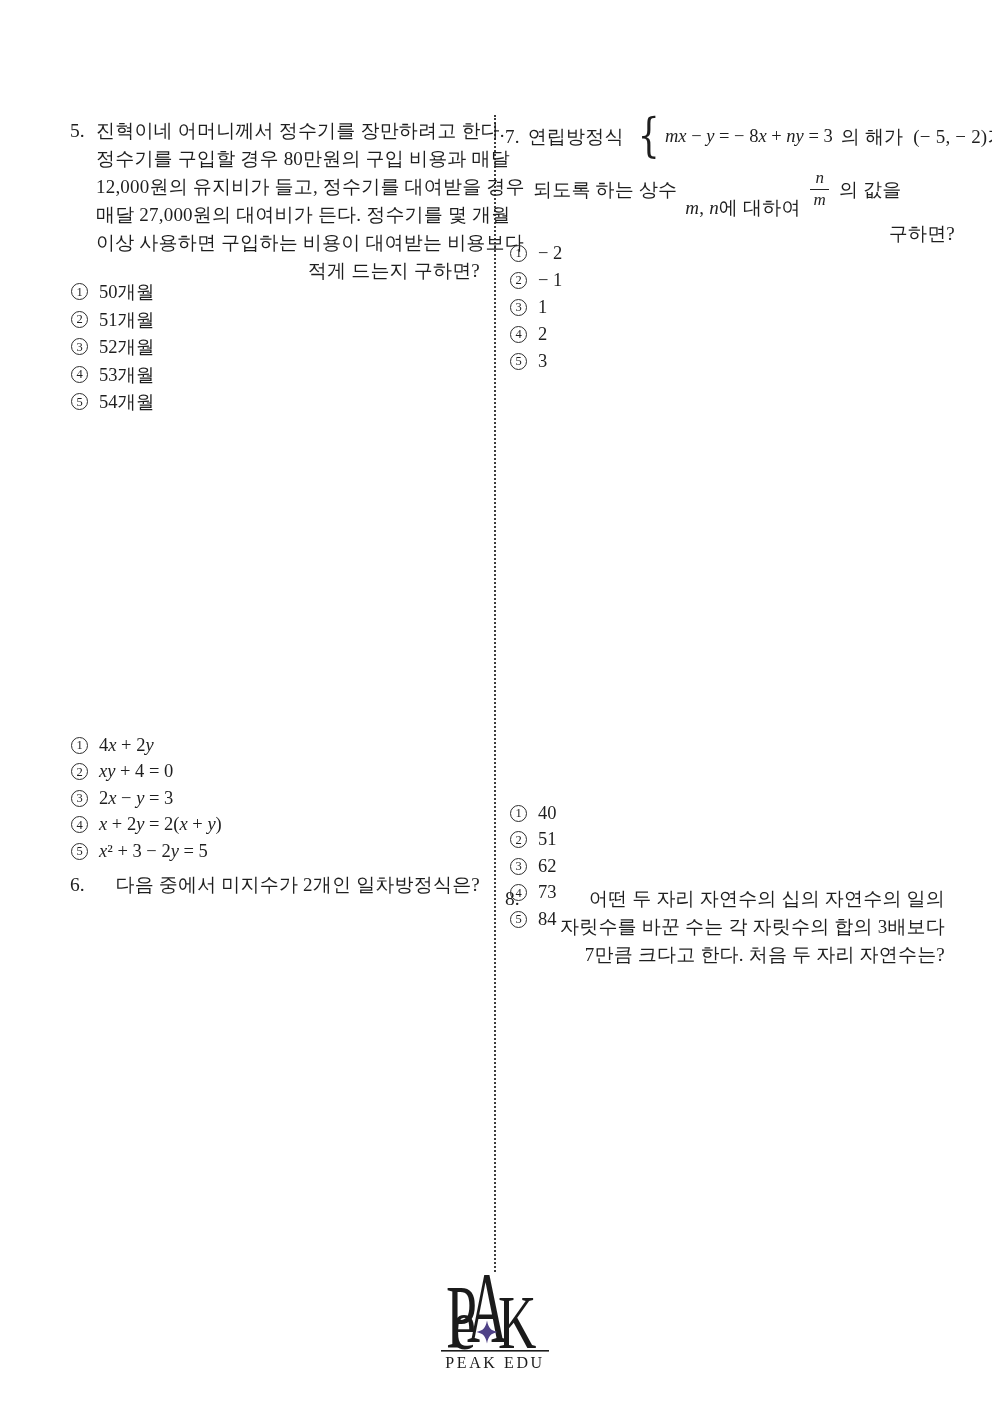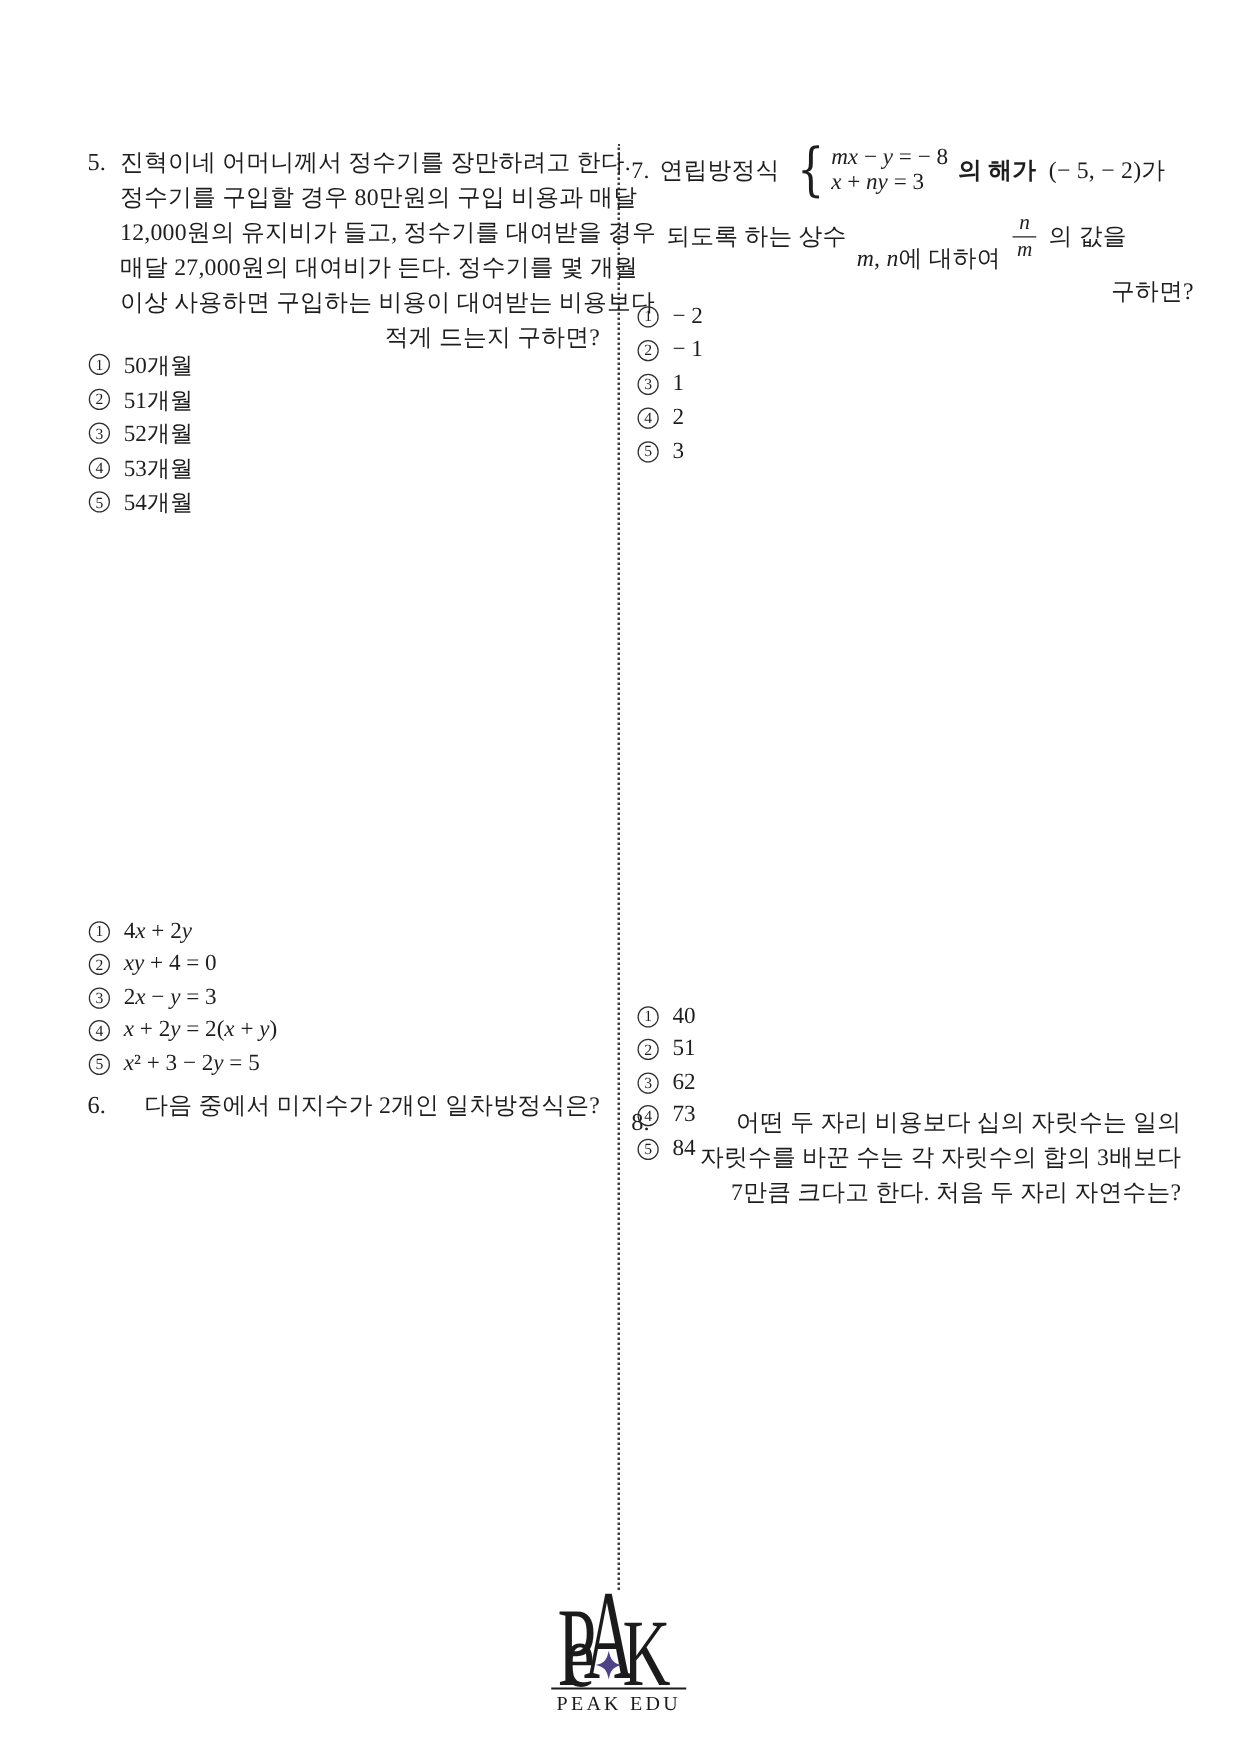--- a/index.html
+++ b/index.html
@@ -45,21 +45,21 @@
   .olabel { font-size:18.5px; white-space:nowrap; }
   .math i { font-style:italic; }
   
   .l-flex { display:flex; align-items:center; white-space:nowrap; }
   .sys { display:inline-flex; align-items:center; margin:0 8px 0 10px; }
   .brace {
     font-family:"DejaVu Serif",serif;
     font-size:46px; font-weight:400; line-height:0.9;
     transform:scaleX(0.75);
   }
-  .sys-eqs { display:inline-flex; flex-direction:column; margin-left:2px; }
+  .sys-eqs { display:inline-flex; margin-left:2px; }
   .sys-eqs span { font-size:18.5px; line-height:20px; white-space:nowrap; }
   .frac {
     display:inline-flex; flex-direction:column; align-items:center;
     margin:0 8px; font-size:17px; line-height:1.2; vertical-align:middle;
   }
   .frac .num { border-bottom:1.3px solid #222; padding:0 5px 0px; }
   .frac .den { padding:0 5px; }
   .gap8 { margin-left:8px; }
   .gap10 { margin-left:10px; }
   
@@ -135,21 +135,21 @@
     <div class="l-flex" style="height:52px;">
       <span class="qline" style="line-height:1;">7.</span>
       <span class="qline gap8" style="line-height:1;">연립방정식</span>
       <span class="sys">
         <span class="brace">{</span>
         <span class="sys-eqs">
           <span class="math"><i>mx</i> − <i>y</i> = − 8</span>
           <span class="math"><i>x</i> + <i>ny</i> = 3</span>
         </span>
       </span>
-      <span class="qline" style="line-height:1;font-weight:bold;">의 해가</span>
+      <span class="qline" style="line-height:1;">의 해가</span>
       <span class="qline gap10" style="line-height:1;">(− 5, − 2)가</span>
     </div>
     <div class="l-flex" style="height:46px; margin-top:4px; padding-left:28px;">
       <span class="qline" style="line-height:1;">되도록 하는 상수</span>
       <span class="qline math gap8" style="line-height:1;margin-top:36px;"><i>m</i>, <i>n</i>에 대하여</span>
       <span class="frac">
         <span class="num math"><i>n</i></span>
         <span class="den math"><i>m</i></span>
       </span>
       <span class="qline" style="line-height:1;">의 값을</span>
@@ -174,21 +174,21 @@
       <span class="olabel">2</span>
     </div>
     <div class="opt opt-h27">
       <span class="mk">5</span>
       <span class="olabel">3</span>
     </div>
   </div>
 
   <div class="q qbody" style="left:505px; top:689px; width:440px;">
     <span class="qnum">8.</span>
-    <div class="qline ind-r">어떤 두 자리 비용보다 십의 자릿수는 일의</div>
+    <div class="qline ind-r">어떤 두 자리 자연수의 십의 자연수의 일의</div>
     <div class="qline ind-r">자릿수를 바꾼 수는 각 자릿수의 합의 3배보다</div>
     <div class="qline ind-r">7만큼 크다고 한다. 처음 두 자리 자연수는?</div>
   </div>
   <div class="opts" style="left:510px; top:800px;">
     <div class="opt opt-h265">
       <span class="mk">1</span>
       <span class="olabel">40</span>
     </div>
     <div class="opt opt-h265">
       <span class="mk">2</span>

